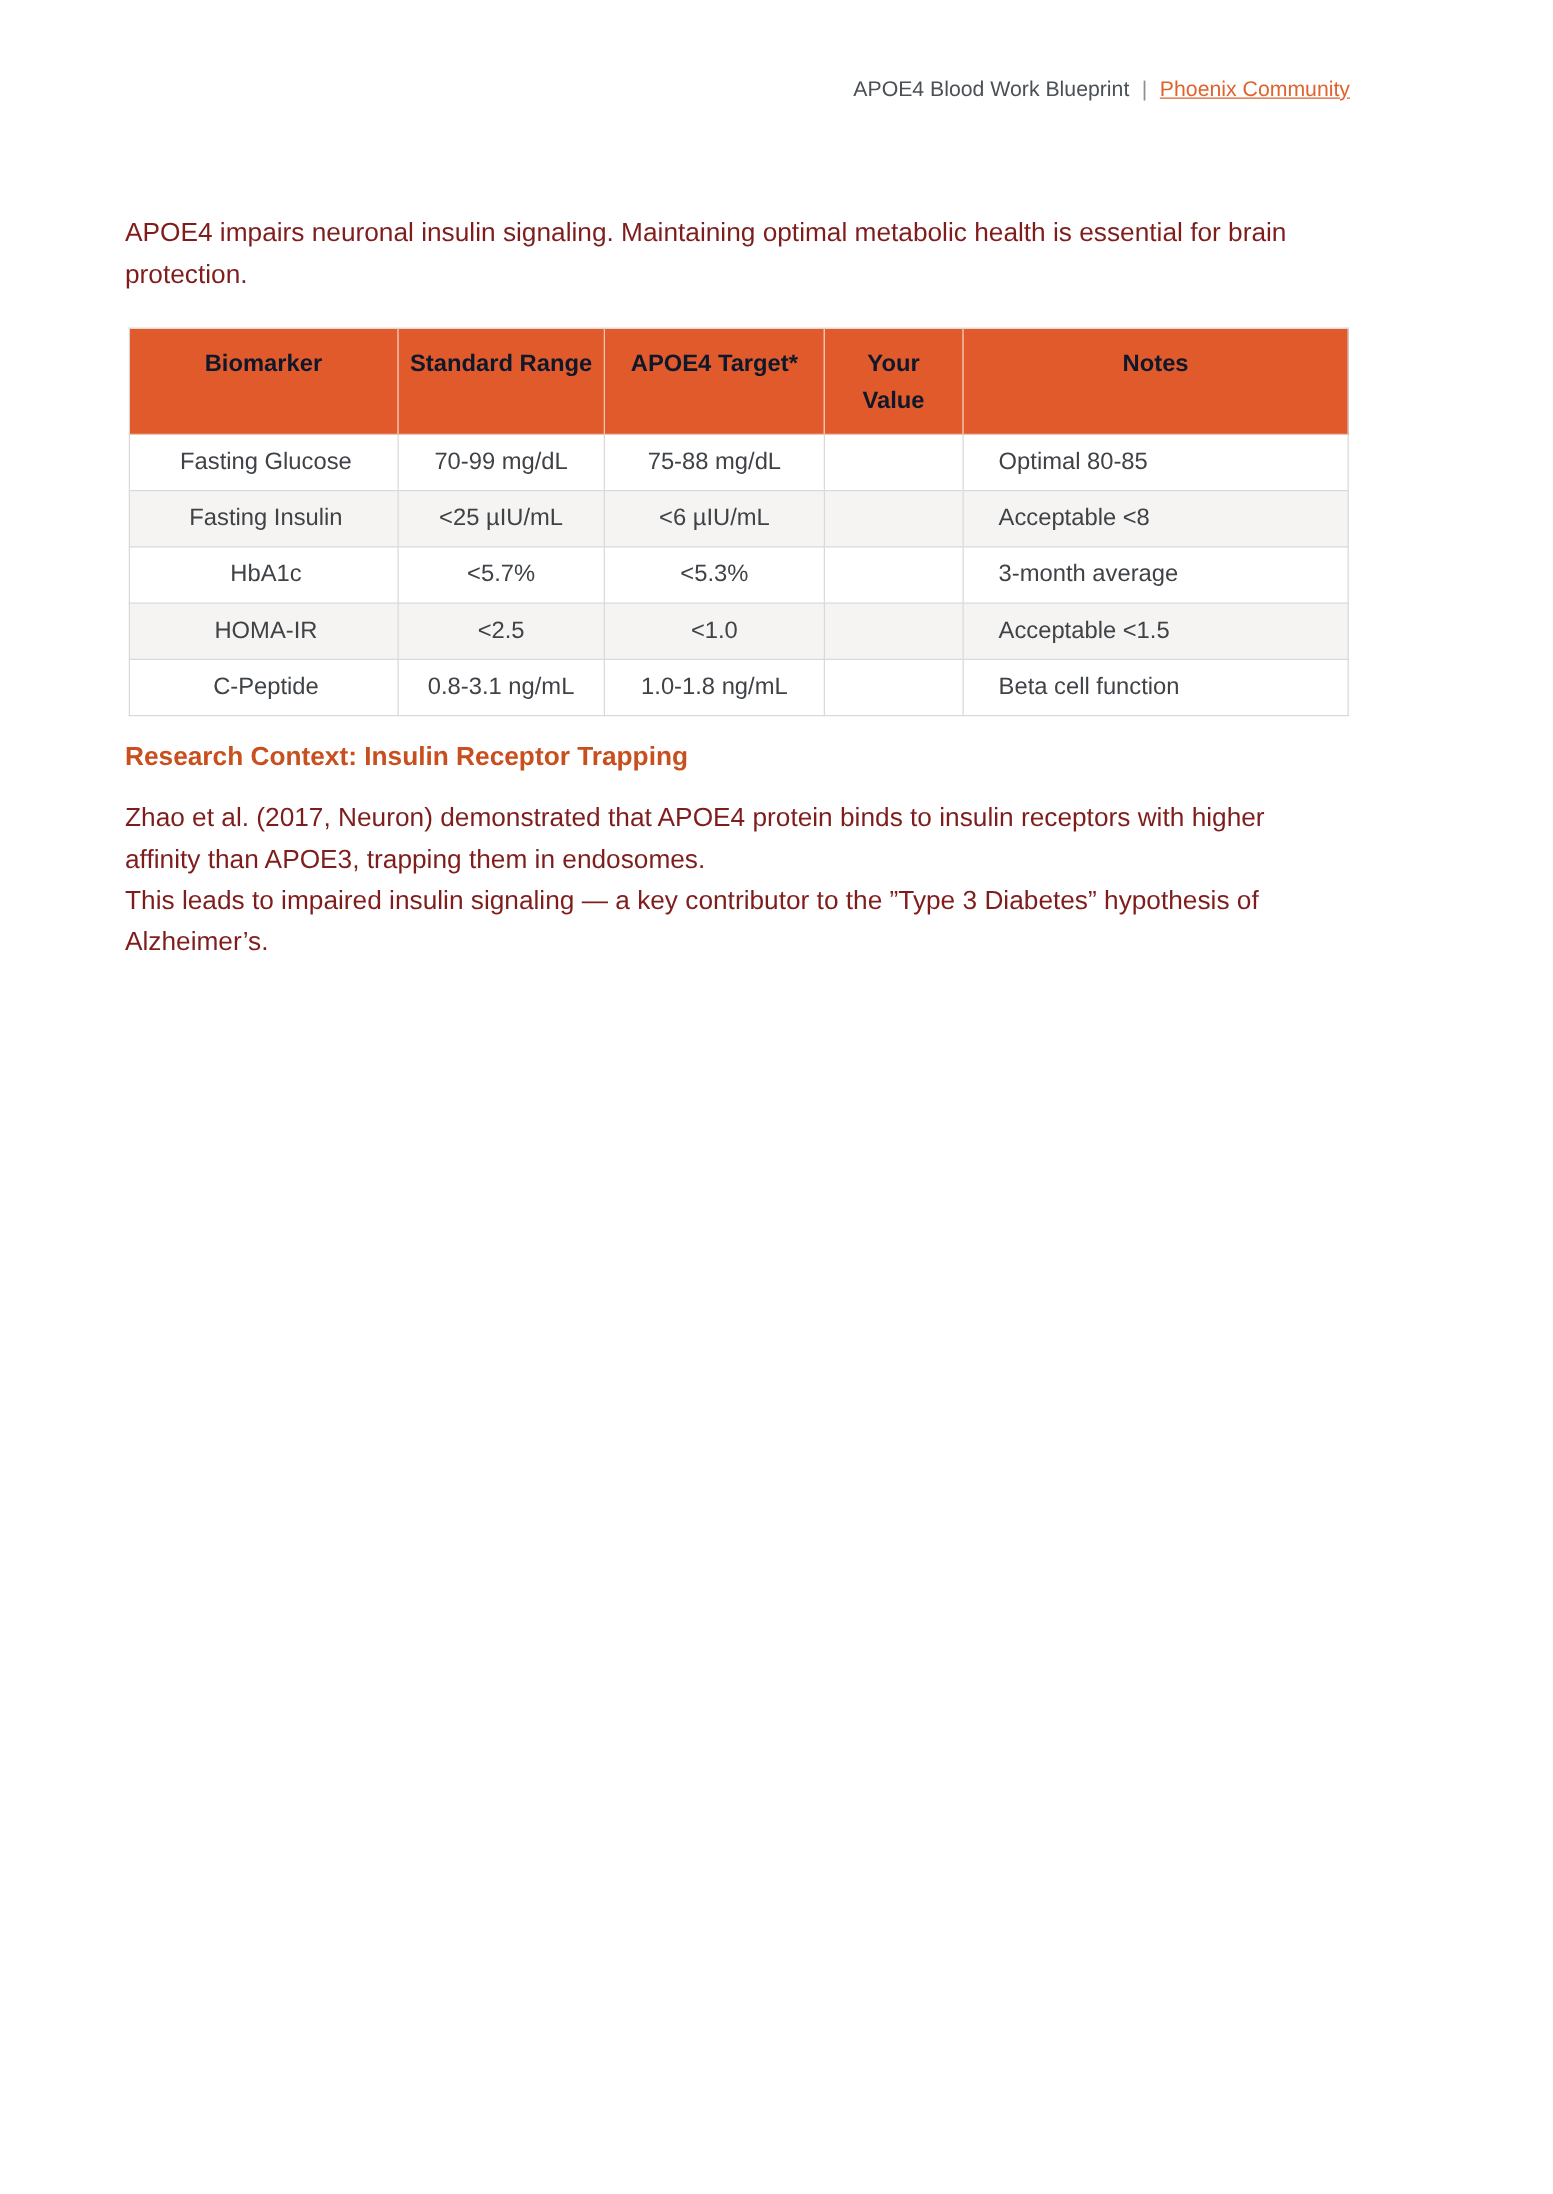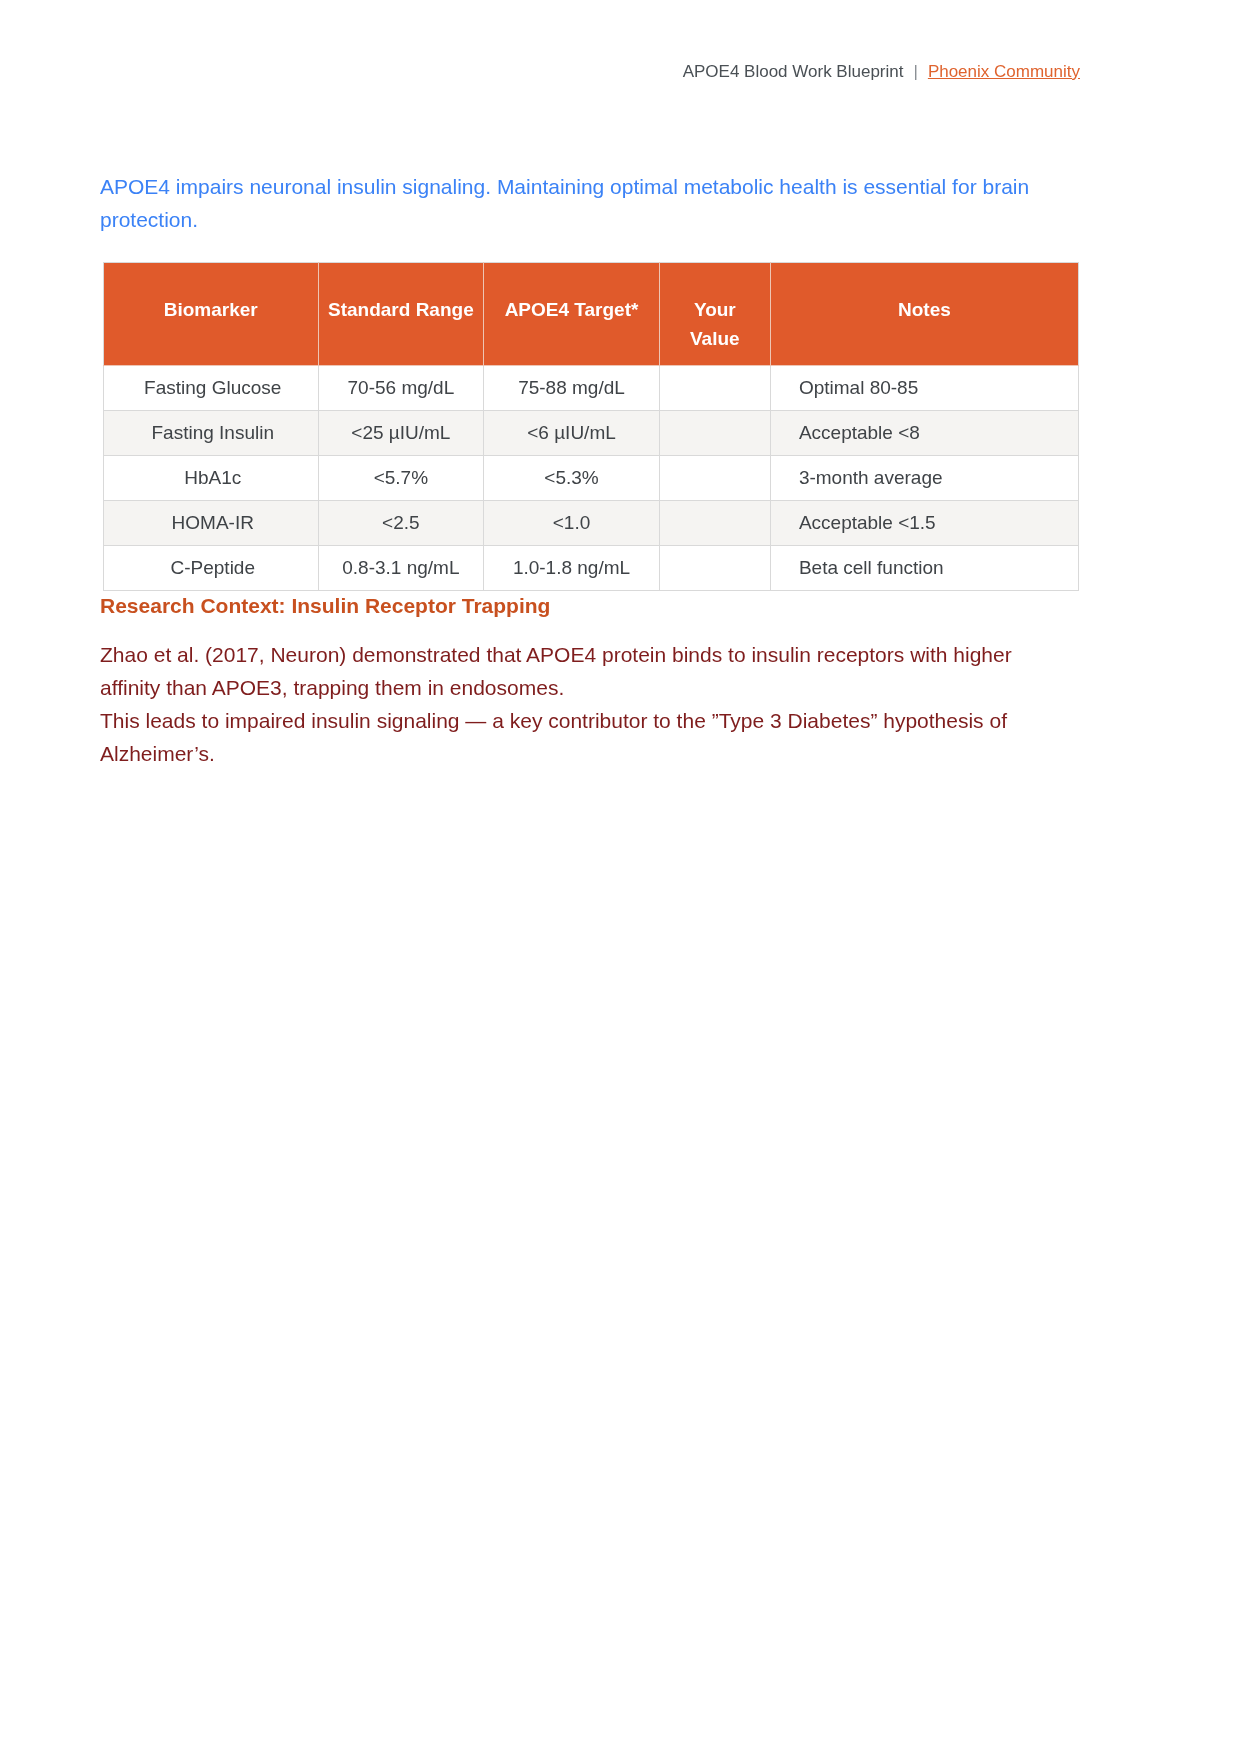--- a/index.html
+++ b/index.html
@@ -46,41 +46,41 @@
   }
 
   
   .intro {
     position: absolute;
     top: 170px;
     left: 100px;
     width: 980px;
     font-size: 21px;
     line-height: 33px;
-    color: #3b82f6;
+    color: #7f1d1d;
   }
 
   
   table.biomarker-table {
     position: absolute;
     top: 262px;
     left: 103px;
     width: 976px;
     border-collapse: collapse;
     font-size: 19px;
     color: #3f4347;
     border: 1px solid #d9d9d9;
   }
   table.biomarker-table th {
     background: #e05a2b;
-    color: #ffffff;
+    color: #0f172a;
     font-weight: bold;
     text-align: center;
     vertical-align: top;
-    padding: 32px 8px 12px 8px;
+    padding: 14px 8px 12px 8px;
     border: 1px solid #eec5b4;
     border-top: none;
     line-height: 29px;
     height: 72px;
   }
   table.biomarker-table th:first-child { border-left: none; }
   table.biomarker-table th:last-child { border-right: none; }
   table.biomarker-table td {
     border: 1px solid #d9d9d9;
     padding: 10px 10px;
@@ -157,21 +157,21 @@
         <th>Biomarker</th>
         <th>Standard Range</th>
         <th>APOE4 Target*</th>
         <th>Your Value</th>
         <th>Notes</th>
       </tr>
     </thead>
     <tbody>
       <tr>
         <td class="col-biomarker">Fasting Glucose</td>
-        <td class="col-center">70-56 mg/dL</td>
+        <td class="col-center">70-99 mg/dL</td>
         <td class="col-center">75-88 mg/dL</td>
         <td class="col-center"></td>
         <td class="col-notes">Optimal 80-85</td>
       </tr>
       <tr class="striped">
         <td class="col-biomarker">Fasting Insulin</td>
         <td class="col-center">&lt;25 µIU/mL</td>
         <td class="col-center">&lt;6 µIU/mL</td>
         <td class="col-center"></td>
         <td class="col-notes">Acceptable &lt;8</td>

